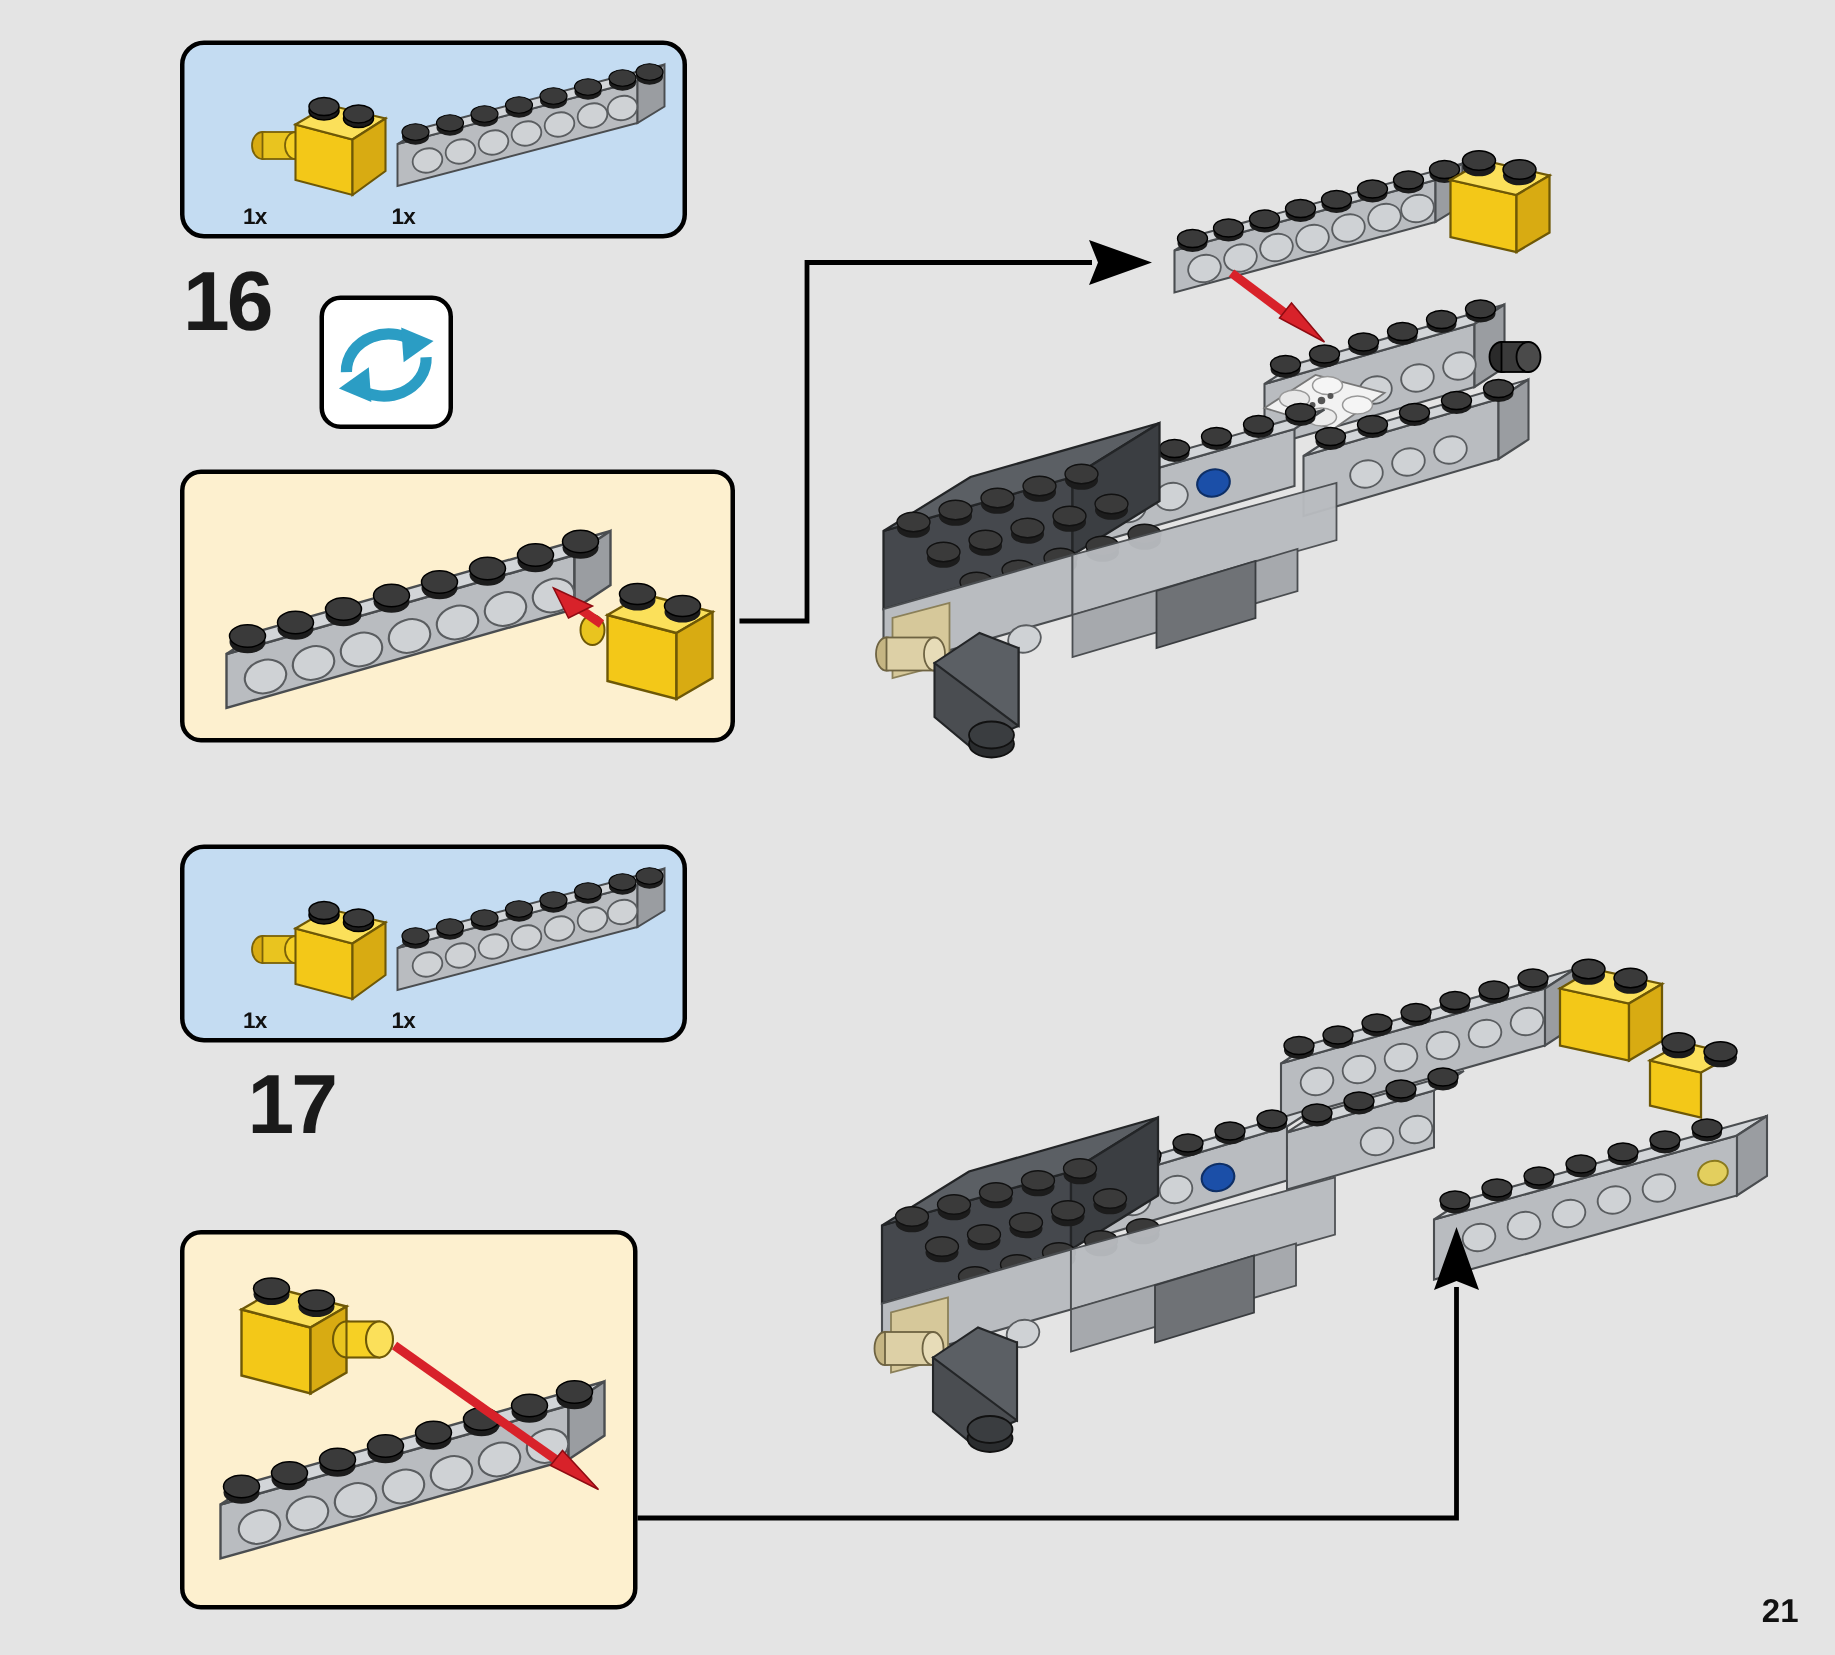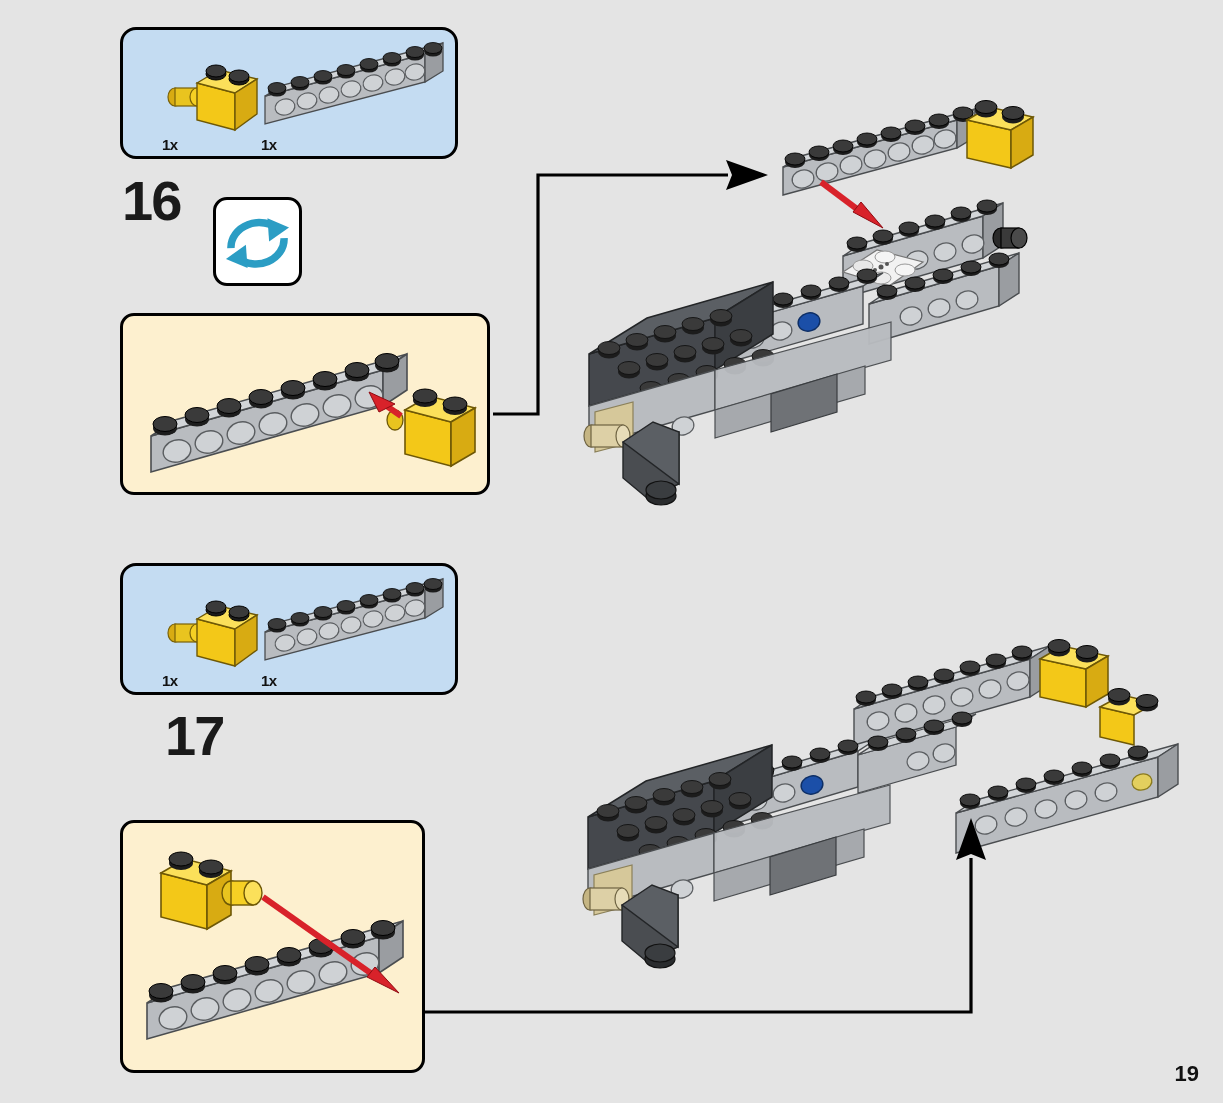--- a/index.html
+++ b/index.html
@@ -680,15 +680,15 @@
       <ellipse cx="82" cy="374" rx="15" ry="9" fill="#2a2c2e" stroke="#111" stroke-width="1.2"></ellipse>
       <ellipse cx="82" cy="368" rx="15" ry="9" fill="#3a3d40" stroke="#111" stroke-width="1.2"></ellipse>
     </g>
   </svg>
 
   <svg class="overlay" width="1223" height="1103" style="left:0;top:0;">
     <polyline points="425,1012 971,1012 971,858" fill="none" stroke="#000" stroke-width="3.2"></polyline>
     <polygon points="971,818 956,860 971,854 986,860" fill="#000"></polygon>
   </svg>
 
-  <div class="page-num">19</div>
+  <div class="page-num">21</div>
 
 </div>
 
 </body></html>

